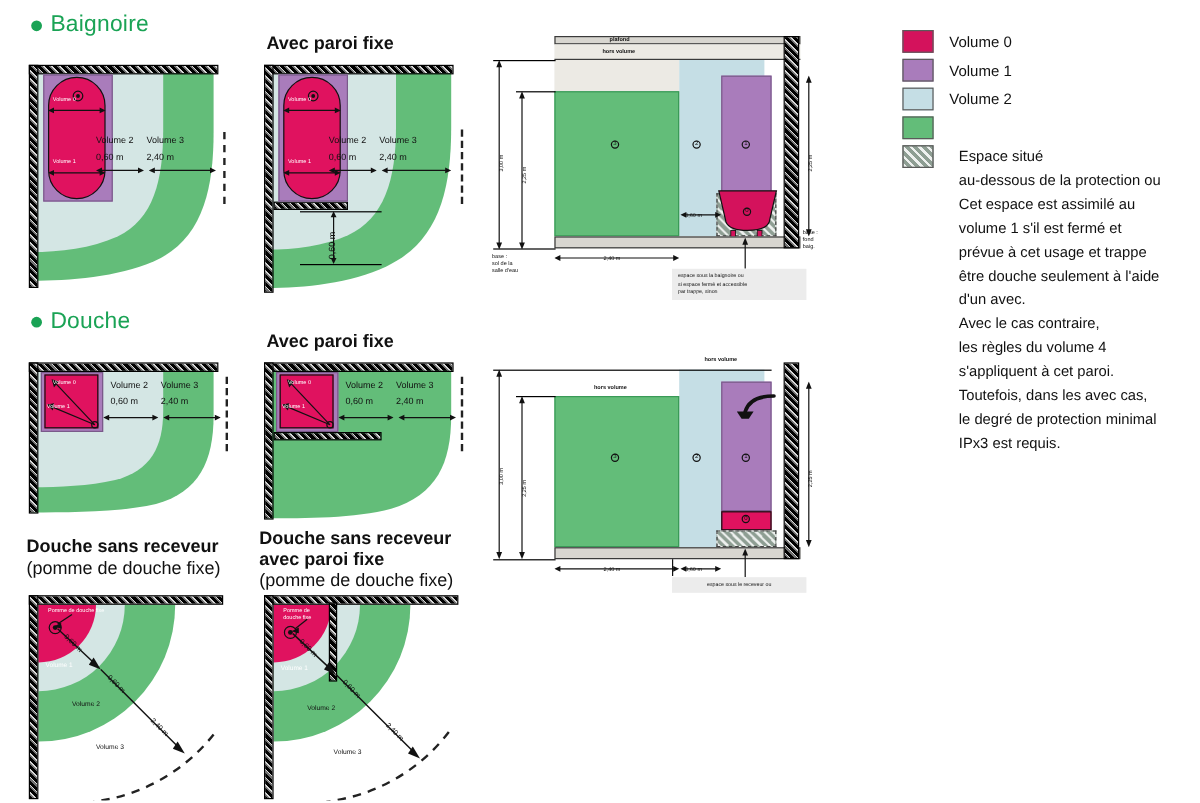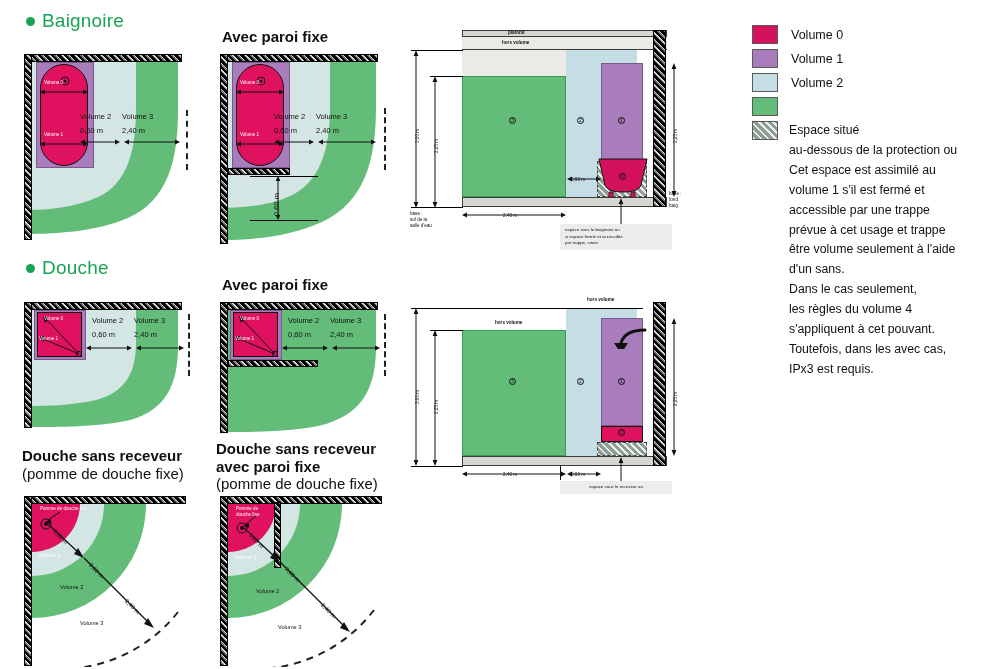--- a/index.html
+++ b/index.html
@@ -543,31 +543,31 @@
   </div>
   <div class="legend-row" style="margin-bottom:5px;">
     <span class="swatch" style="background:#c5dee5;"></span>
     <span class="legend-txt">Volume 2</span>
   </div>
   <div class="legend-row" style="margin-bottom:5px;">
     <span class="swatch" style="background:#63bd79;"></span>
     <span class="legend-txt"></span>
   </div>
 
-  <div style="display:flex; gap:11px; align-items:flex-start;">
+  <div style="display:flex; gap:21px; align-items:flex-start;">
     <span class="swatch hatch-gray"></span>
     <div class="legend-body">
       <div>Espace situé</div>
       <div>au-dessous de la protection ou</div>
       <div>Cet espace est assimilé au</div>
       <div>volume 1 s'il est fermé et</div>
-      <div>accessible par une trappe</div>
       <div>prévue à cet usage et trappe</div>
-      <div>être volume seulement à l'aide</div>
-      <div>d'un sans.</div>
-      <div>Dans le cas seulement,</div>
+      <div>être douche seulement à l'aide</div>
+      <div>d'un avec.</div>
+      <div>Avec le cas contraire,</div>
       <div>les règles du volume 4</div>
-      <div>s'appliquent à cet pouvant.</div>
+      <div>s'appliquent à cet paroi.</div>
       <div>Toutefois, dans les avec cas,</div>
+      <div>le degré de protection minimal</div>
       <div>IPx3 est requis.</div>
     </div>
   </div>
 </div>
 
 </body></html>

